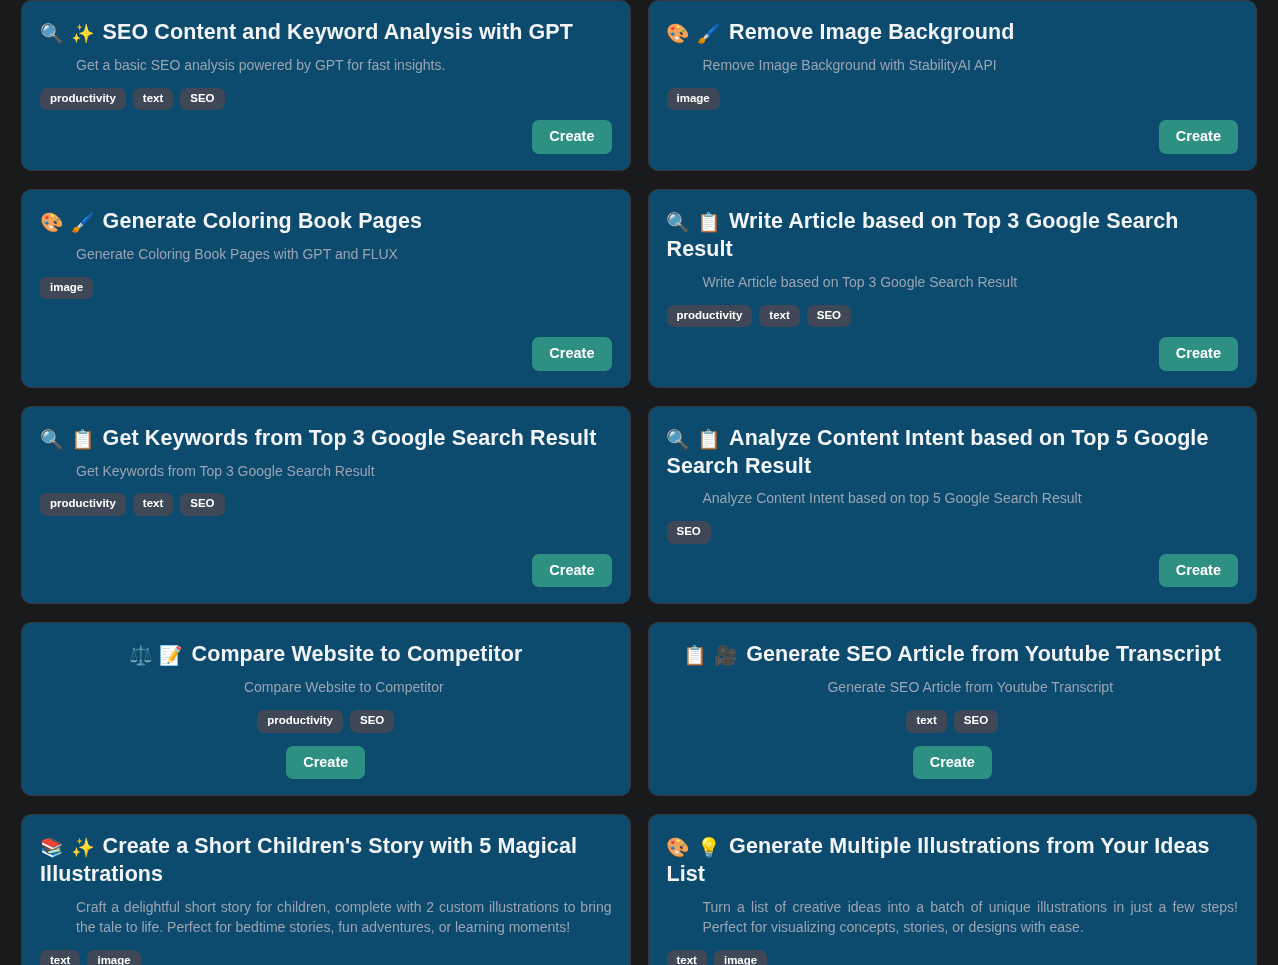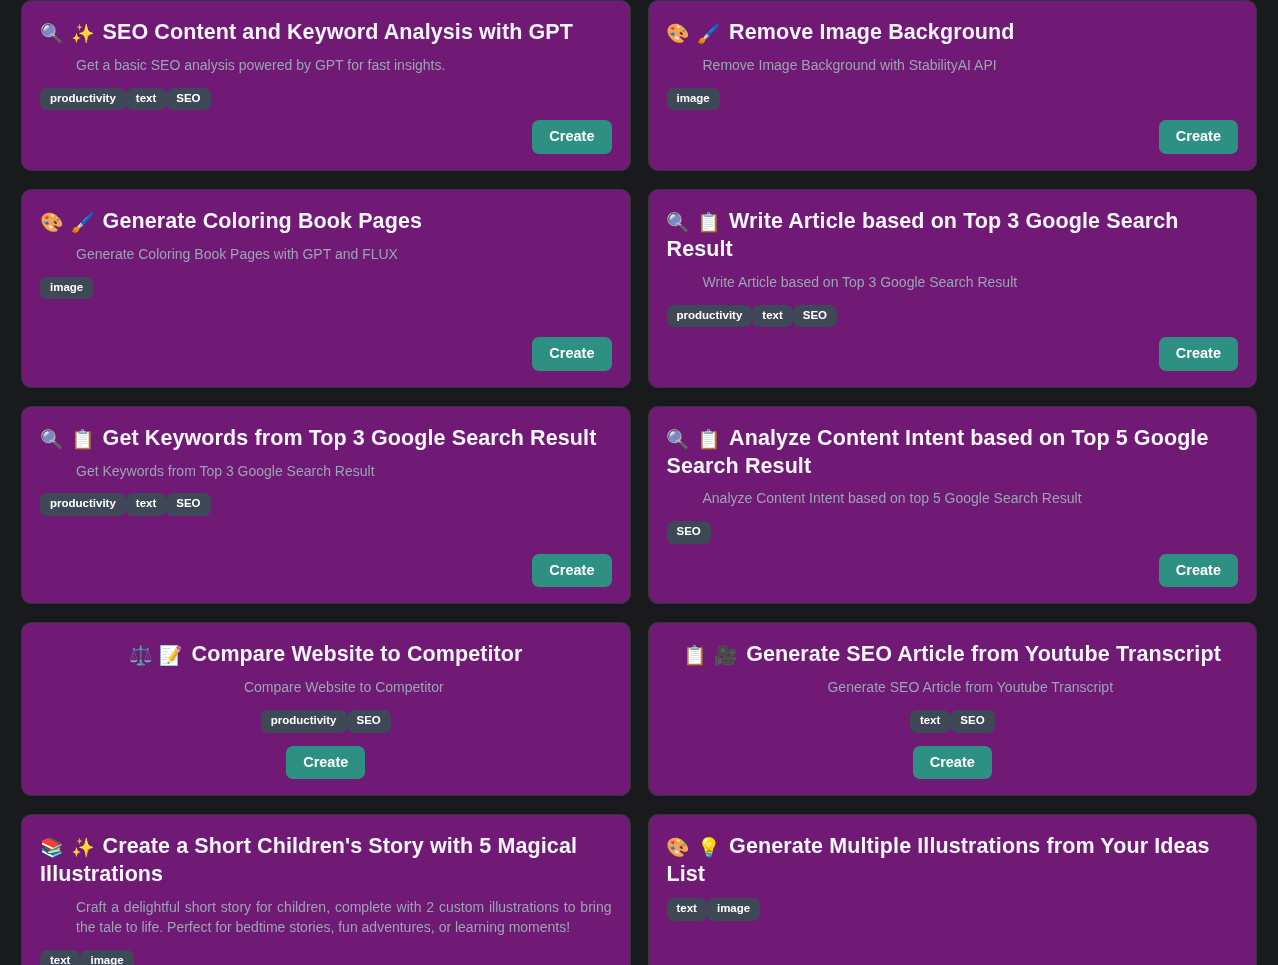--- a/index.html
+++ b/index.html
@@ -23,21 +23,21 @@
 
   .grid {
     display: grid;
     grid-template-columns: 1fr 1fr;
     column-gap: 17px;
     row-gap: 18px;
     align-content: start;
   }
 
   .card {
-    background: #701a75;
+    background: #0c4a6e;
     border: 1px solid #34383c;
     border-radius: 10px;
     padding: 18px 18px 16px 18px;
     display: flex;
     flex-direction: column;
     position: relative;
   }
 
   
   .row-h1 { min-height: 164px; }
@@ -70,20 +70,21 @@
     text-align: justify;
     text-justify: inter-word;
     margin-bottom: 12px;
     max-width: 100%;
     margin-left: 36px;
   }
 
   .tags {
     display: flex;
     flex-wrap: wrap;
+    gap: 7px;
     margin-bottom: 10px;
   }
 
   .tag {
     background: #3e4857;
     color: #ffffff;
     font-size: 11.5px;
     font-weight: bold;
     border-radius: 7px;
     padding: 5px 10px 6px 10px;
@@ -206,19 +207,20 @@
       <div class="card row-h5">
         <div class="card-title"><span class="emoji">📚 ✨</span><span>Create a Short Children's Story with 5 Magical Illustrations</span></div>
         <div class="card-desc">Craft a delightful short story for children, complete with 2 custom illustrations to bring the tale to life. Perfect for bedtime stories, fun adventures, or learning moments!</div>
         <div class="tags">
           <span class="tag">text</span>
           <span class="tag">image</span>
         </div>
       </div>
       <div class="card row-h5">
         <div class="card-title"><span class="emoji">🎨 💡</span><span>Generate Multiple Illustrations from Your Ideas List</span></div>
+        <div class="card-desc">Turn a list of creative ideas into a batch of unique illustrations in just a few steps! Perfect for visualizing concepts, stories, or designs with ease.</div>
         <div class="tags">
           <span class="tag">text</span>
           <span class="tag">image</span>
         </div>
       </div>
     </div>
 </div>
 
 </body></html>

